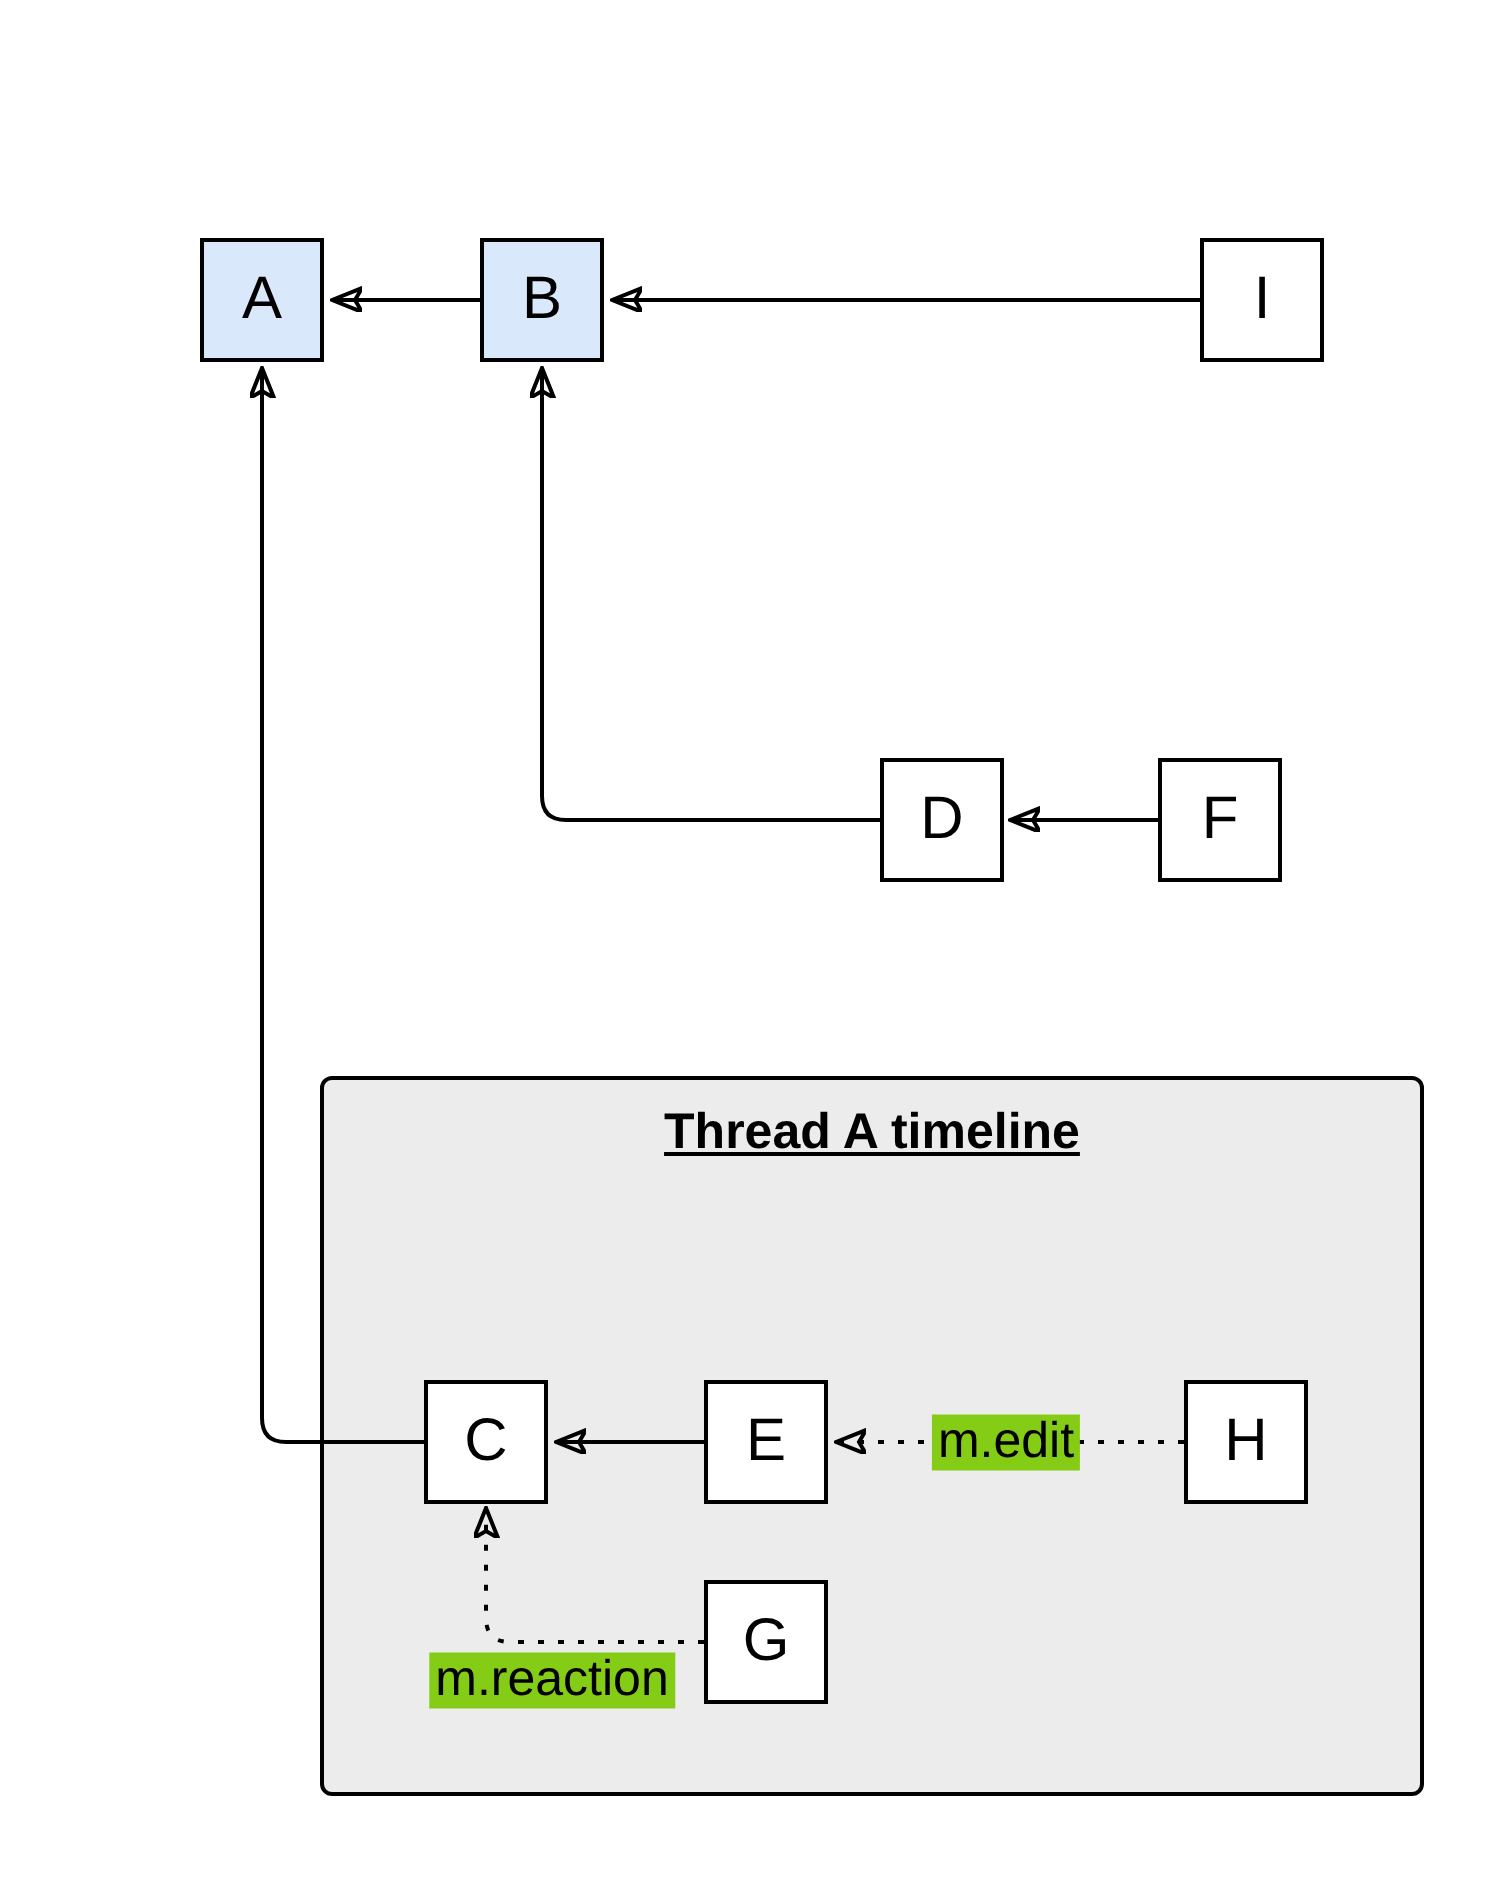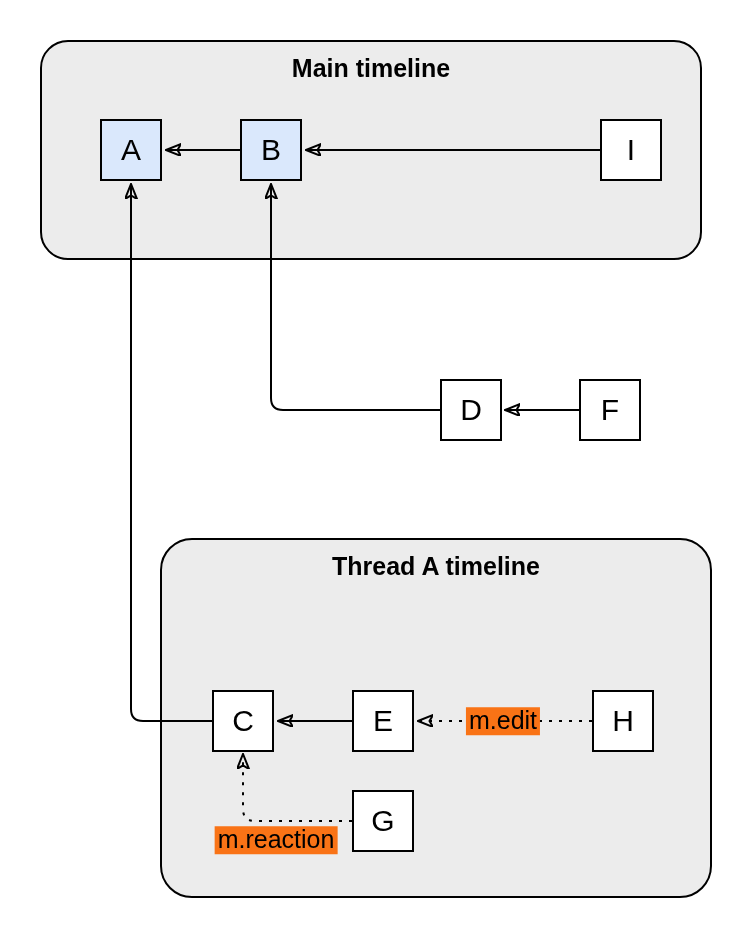--- a/index.html
+++ b/index.html
@@ -25,21 +25,21 @@
   .tl-box .tl-title {
     width: 100%;
     text-align: center;
     font-weight: bold;
     font-size: 25px;
     color: #000000;
     padding-top: 12px;
   }
   #box-main     { left: 40px;  top: 40px;  width: 662px; height: 220px; border-radius: 28px; }
   #box-thread-b { left: 380px; top: 300px; width: 320px; height: 220px; border-radius: 28px; }
-  #box-thread-a { left: 160px; top: 538px; width: 552px; height: 360px; border-radius: 32px; }
+  #box-thread-a { left: 160px; top: 538px; width: 552px; height: 360px; border-radius: 6px; text-decoration: underline; }
 
   
   svg.edges {
     position: absolute;
     left: 0; top: 0;
     width: 756px;
     height: 942px;
     pointer-events: none;
   }
   svg.edges path, svg.edges line {
@@ -71,38 +71,35 @@
   #node-f { left: 579px; top: 379px; }
   #node-c { left: 212px; top: 690px; }
   #node-e { left: 352px; top: 690px; }
   #node-h { left: 592px; top: 690px; }
   #node-g { left: 352px; top: 790px; }
 
   
   .edge-label {
     position: absolute;
     transform: translate(-50%, -50%);
-    background: #f97316;
+    background: #84cc16;
     color: #000000;
     font-size: 25px;
     line-height: 1.1;
     padding: 0 3px;
     white-space: nowrap;
   }
   #label-edit     { left: 503px; top: 721px; }
   #label-reaction { left: 276px; top: 840px; }
 </style>
 </head>
 <body>
 
 <div class="canvas">
 
-  <div class="tl-box" id="box-main">
-    <div class="tl-title">Main timeline</div>
-  </div>
   <div class="tl-box" id="box-thread-a">
     <div class="tl-title">Thread A timeline</div>
   </div>
 
   <svg class="edges" viewBox="0 0 756 942" xmlns="http://www.w3.org/2000/svg">
     <defs>
       <marker id="arrowhead" markerWidth="16" markerHeight="13" refX="15" refY="6" orient="auto" markerUnits="userSpaceOnUse">
         <path d="M0,0 L15,6 L0,12 L3.5,6 Z" fill="#000000" stroke="none"></path>
       </marker>
     </defs>

